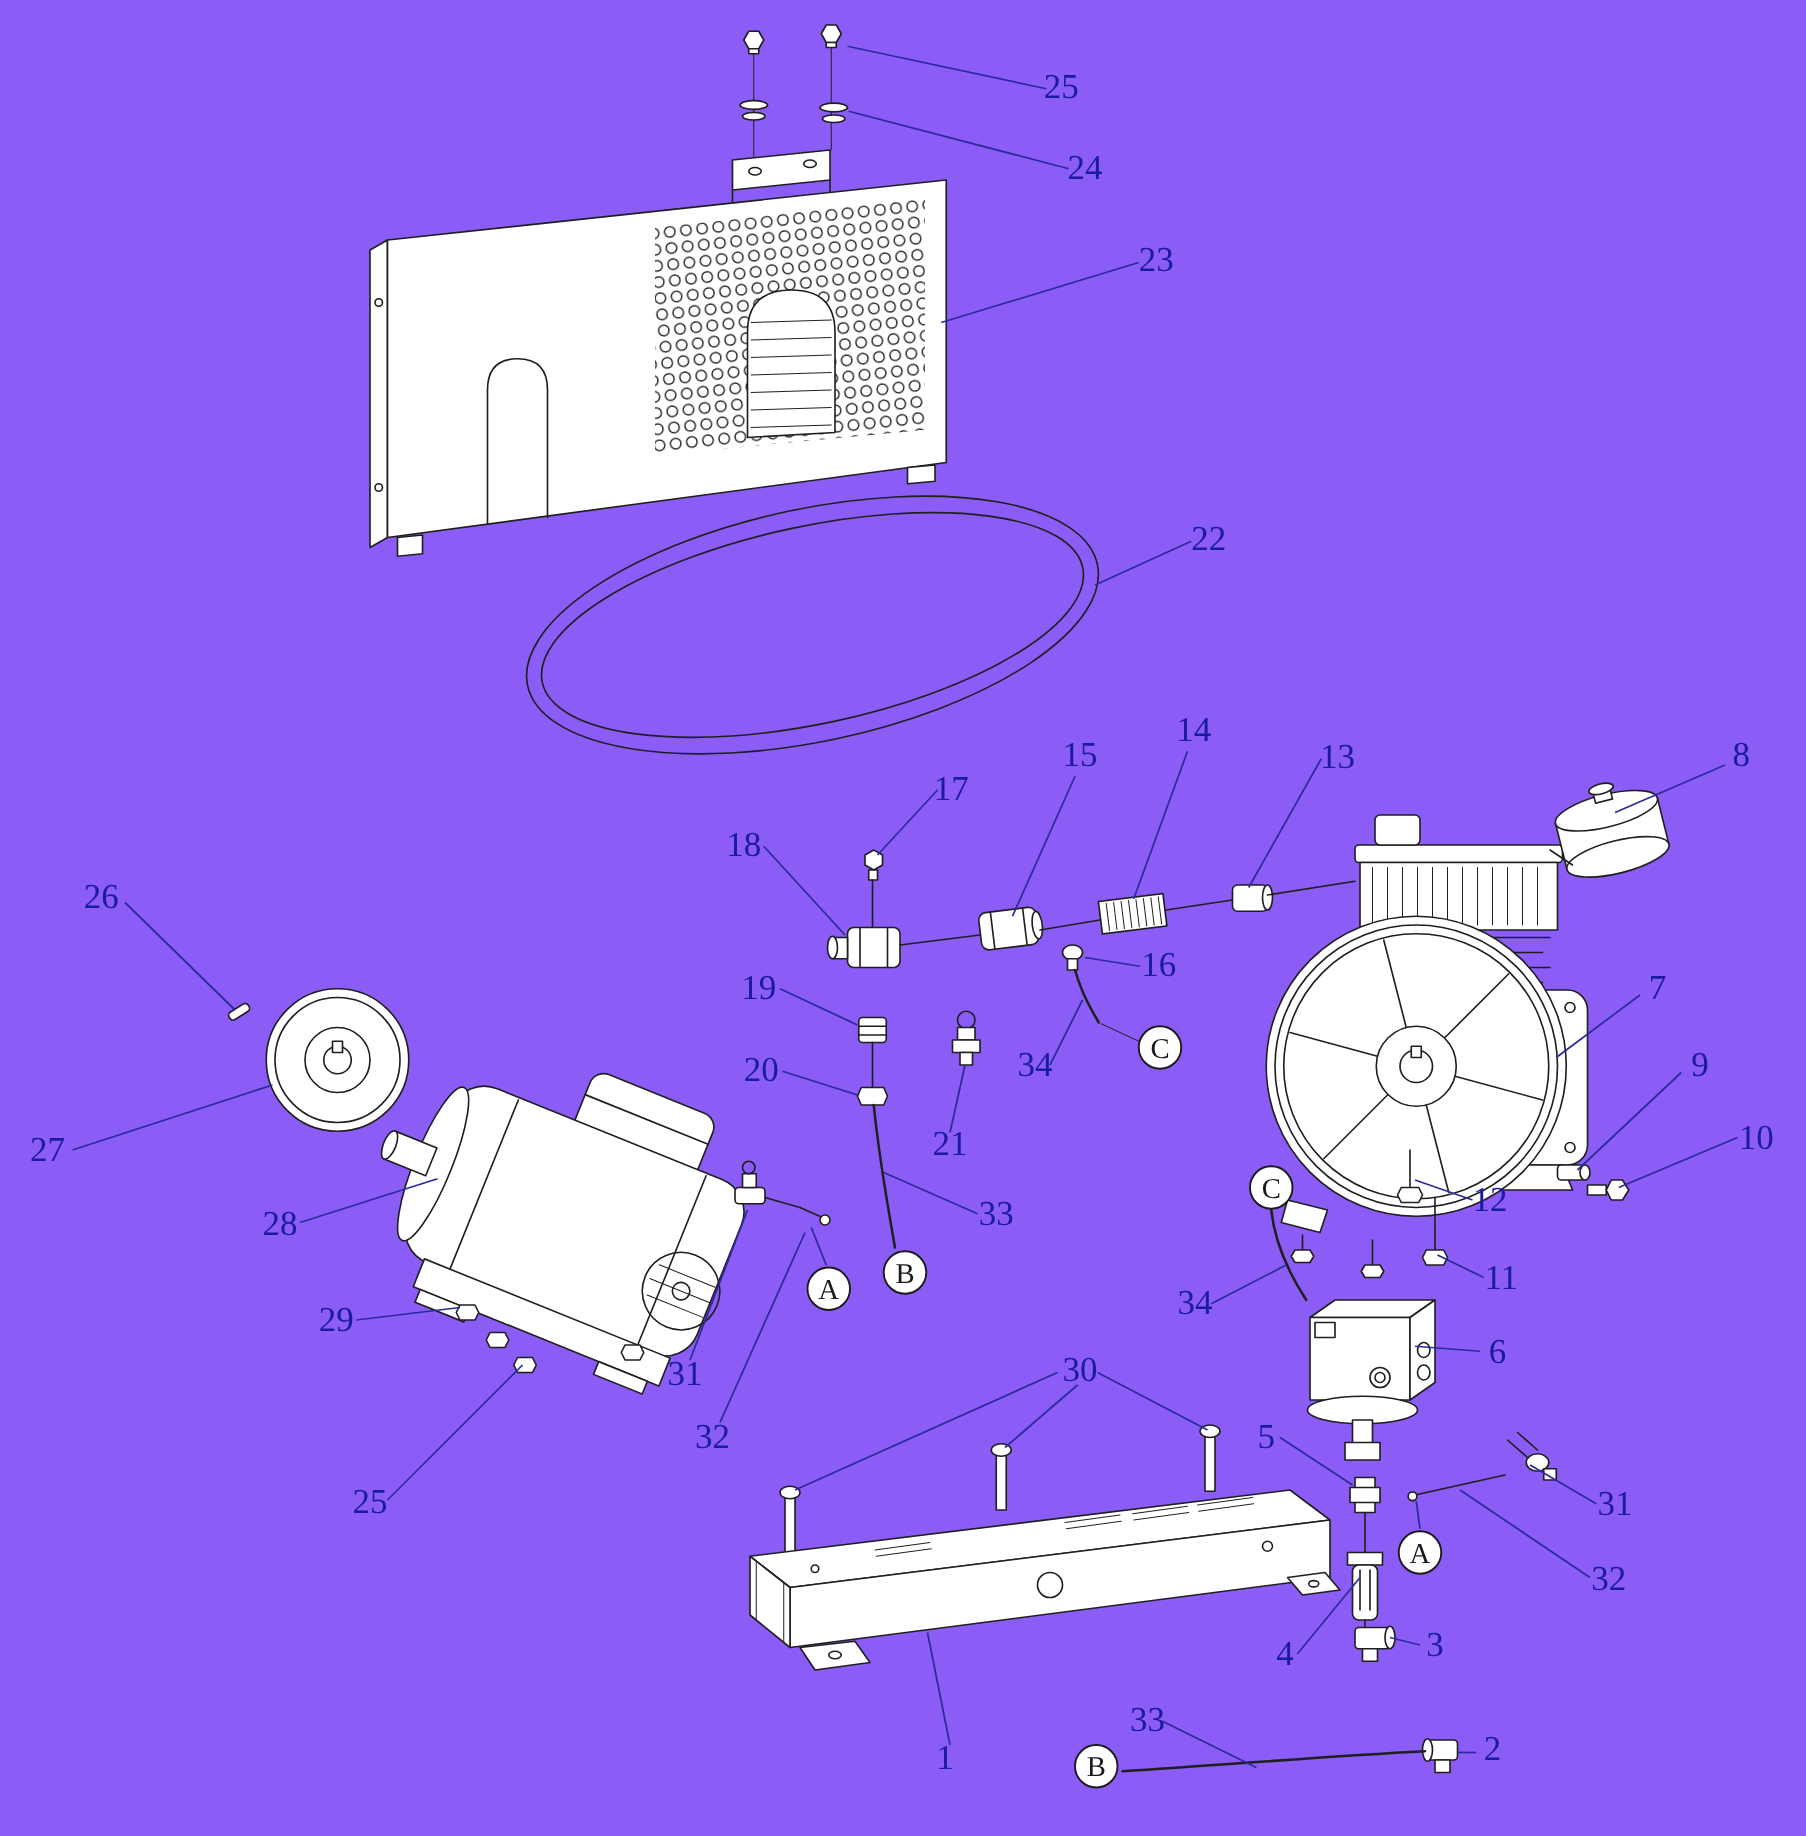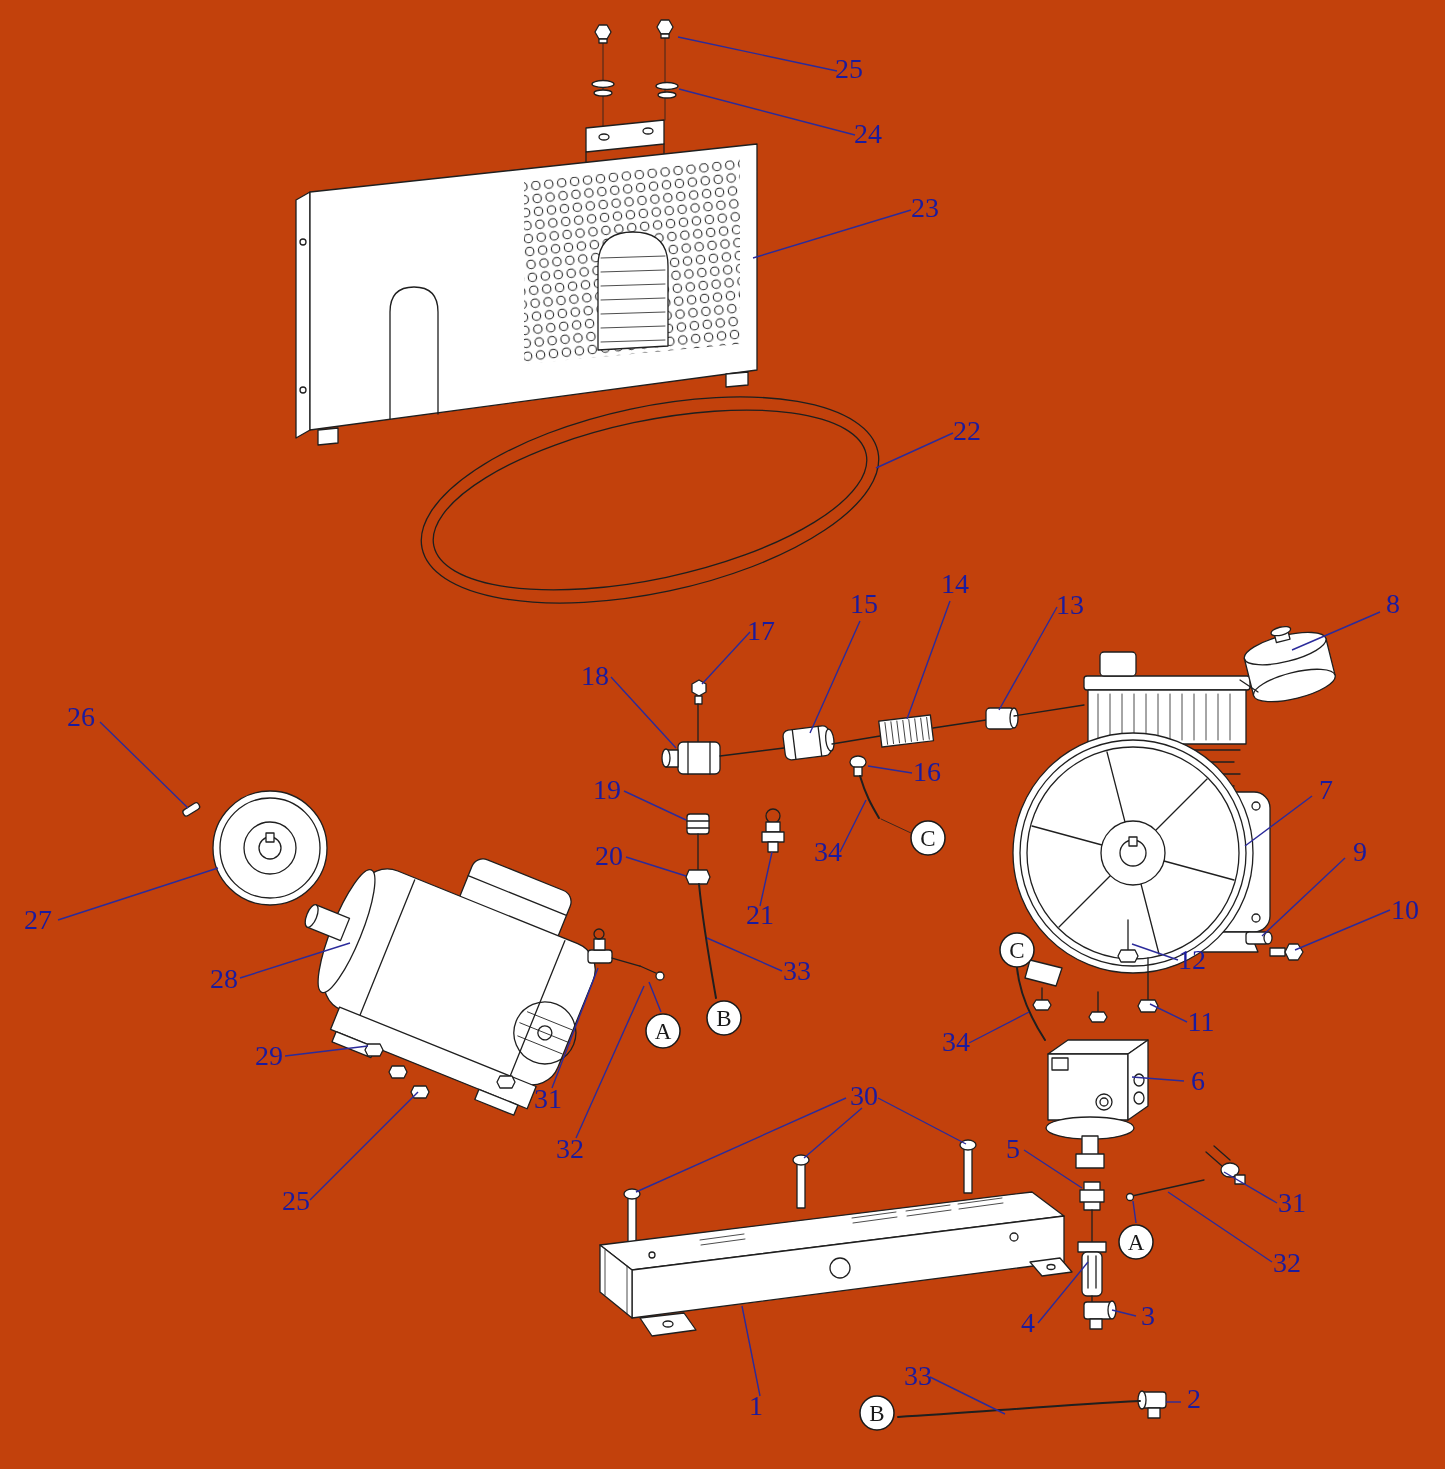--- a/index.html
+++ b/index.html
@@ -1,19 +1,19 @@
 <!DOCTYPE html>
 <html style="--label-color: #1b1b9e; --leader-color: #2b2b9b; --art-color: #1f1f1f; --callout-color: #1a1a1a;"><head>
 <meta charset="utf-8">
 <style>
   html,body { margin:0; padding:0; background:#ffffff; }
   .stage {
     position:relative;
     width:1445px; height:1469px;
-    background:#c2410c;
+    background:#8b5cf6;
     font-family:"Liberation Serif", serif;
     overflow:hidden;
   }
   svg { position:absolute; left:0; top:0; }
   .art  { fill:none; stroke:var(--art-color,#1f1f1f); stroke-width:1.3; stroke-linejoin:round; stroke-linecap:round; }
   .artf { fill:#ffffff; stroke:var(--art-color,#1f1f1f); stroke-width:1.3; stroke-linejoin:round; }
   .thin { stroke-width:0.8; }
   .tube { stroke-width:2; }
   .leader { fill:none; stroke:var(--leader-color,#2b2b9b); stroke-width:1.4; }
   .part-label {

